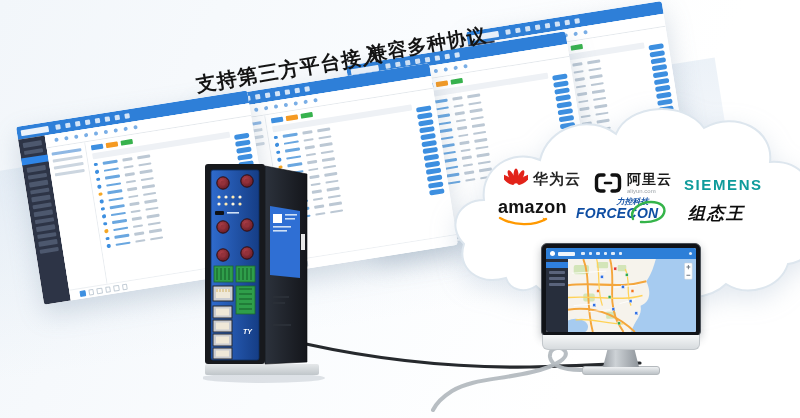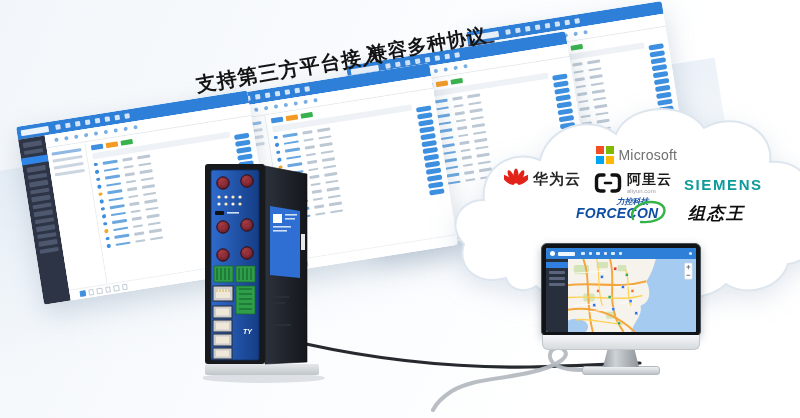--- a/index.html
+++ b/index.html
@@ -764,29 +764,20 @@
 
   <div class="cloud">
     <svg class="cloud-shape" width="372" height="200" viewBox="0 0 372 200">
       <path d="M58,176 C30,184 8,166 16,142 C-2,124 10,98 36,98 C32,66 64,46 92,58
                C100,24 142,12 168,32 C180,2 236,-2 256,26 C288,8 326,28 322,60
                C352,58 372,82 362,108 C380,126 370,158 340,162 C332,186 300,196 278,182
                C262,198 228,200 212,186 C196,200 160,202 146,188 C130,198 100,198 88,184
                C76,192 62,188 58,176 Z" fill="#ffffff" stroke="#dde6ee" stroke-width="2"></path>
     </svg>
 
-    <div class="logo lg-microsoft">
-      <span class="ms-grid">
-        <span class="ms-sq ms-r"></span>
-          <span class="ms-sq ms-g"></span>
-        <span class="ms-sq ms-b"></span>
-          <span class="ms-sq ms-y"></span>
-      </span>
-      <span class="ms-word">Microsoft</span>
-    </div>
 
     <div class="logo lg-huawei">
       <svg width="24" height="22" viewBox="0 0 24 22">
         <g fill="#e2231a">
           <ellipse cx="12" cy="8" rx="2.6" ry="7.5" transform="rotate(-52 12 18)"></ellipse>
           <ellipse cx="12" cy="8" rx="2.6" ry="7.5" transform="rotate(-26 12 18)"></ellipse>
           <ellipse cx="12" cy="8" rx="2.6" ry="7.5"></ellipse>
           <ellipse cx="12" cy="8" rx="2.6" ry="7.5" transform="rotate(26 12 18)"></ellipse>
           <ellipse cx="12" cy="8" rx="2.6" ry="7.5" transform="rotate(52 12 18)"></ellipse>
         </g>
@@ -801,20 +792,27 @@
         <line x1="11" y1="11" x2="17" y2="11" stroke="#111" stroke-width="2.6" stroke-linecap="round"></line>
       </svg>
       <span class="al-col">
         <span class="al-word">阿里云</span>
         <span class="al-sub">aliyun.com</span>
       </span>
     </div>
 
     <div class="logo lg-siemens">SIEMENS</div>
 
+    <div class="logo lg-amazon">
+      <span class="az-word">amazon</span>
+      <svg width="52" height="10" viewBox="0 0 52 10">
+        <path d="M2,2 C16,10 36,10 48,3" fill="none" stroke="#ff9900" stroke-width="2.4" stroke-linecap="round"></path>
+        <path d="M48,3 L44.5,1.6 L46.5,5.6 Z" fill="#ff9900"></path>
+      </svg>
+    </div>
 
     <div class="logo lg-forcecon">
       <span class="fc-sub">力控科技</span>
       <span class="fc-word">
         <span>FORCECON</span>
         <svg class="fc-swoosh" width="40" height="26" viewBox="0 0 40 26">
           <path d="M6,20 C2,12 12,3 24,3 C34,3 39,8 37,14 C35,20 26,24 14,23" fill="none" stroke="#35b44a" stroke-width="2.4" stroke-linecap="round"></path>
         </svg>
       </span>
     </div>

